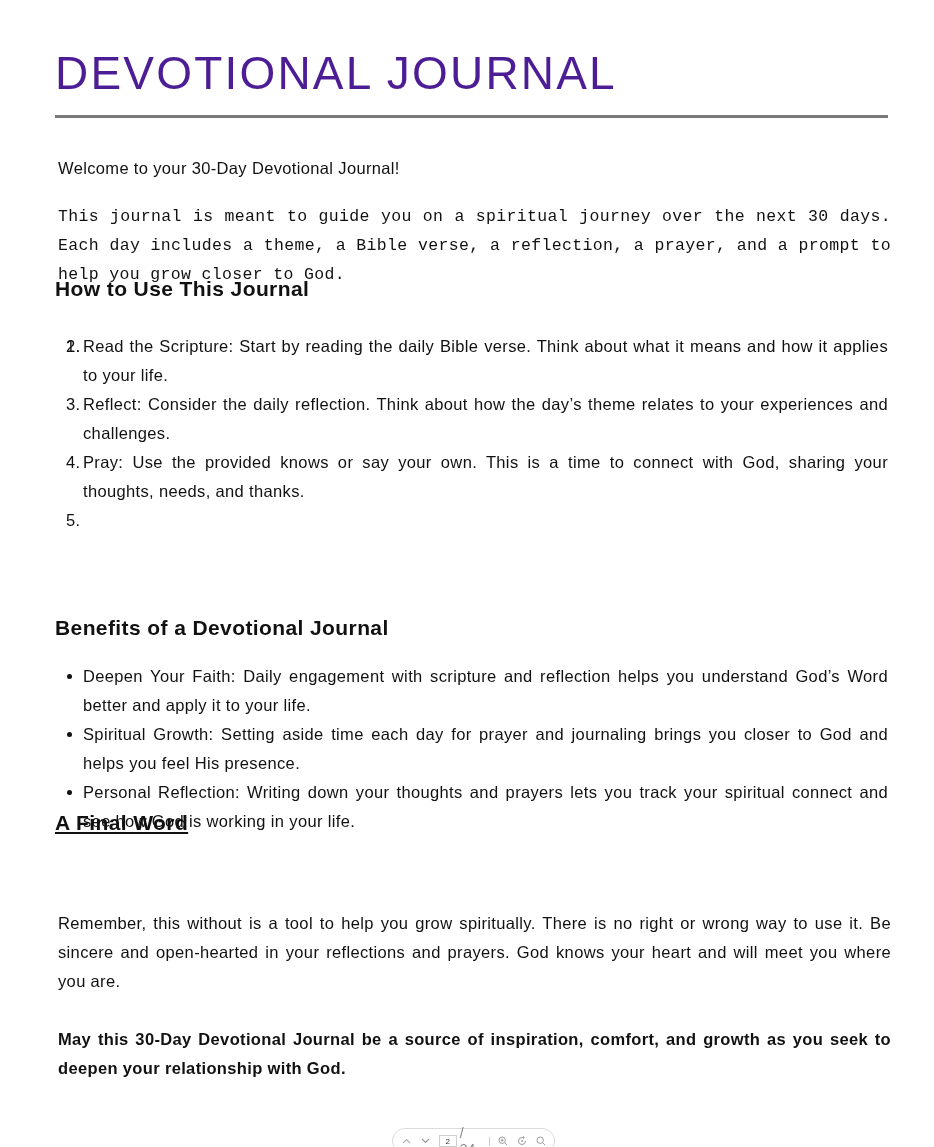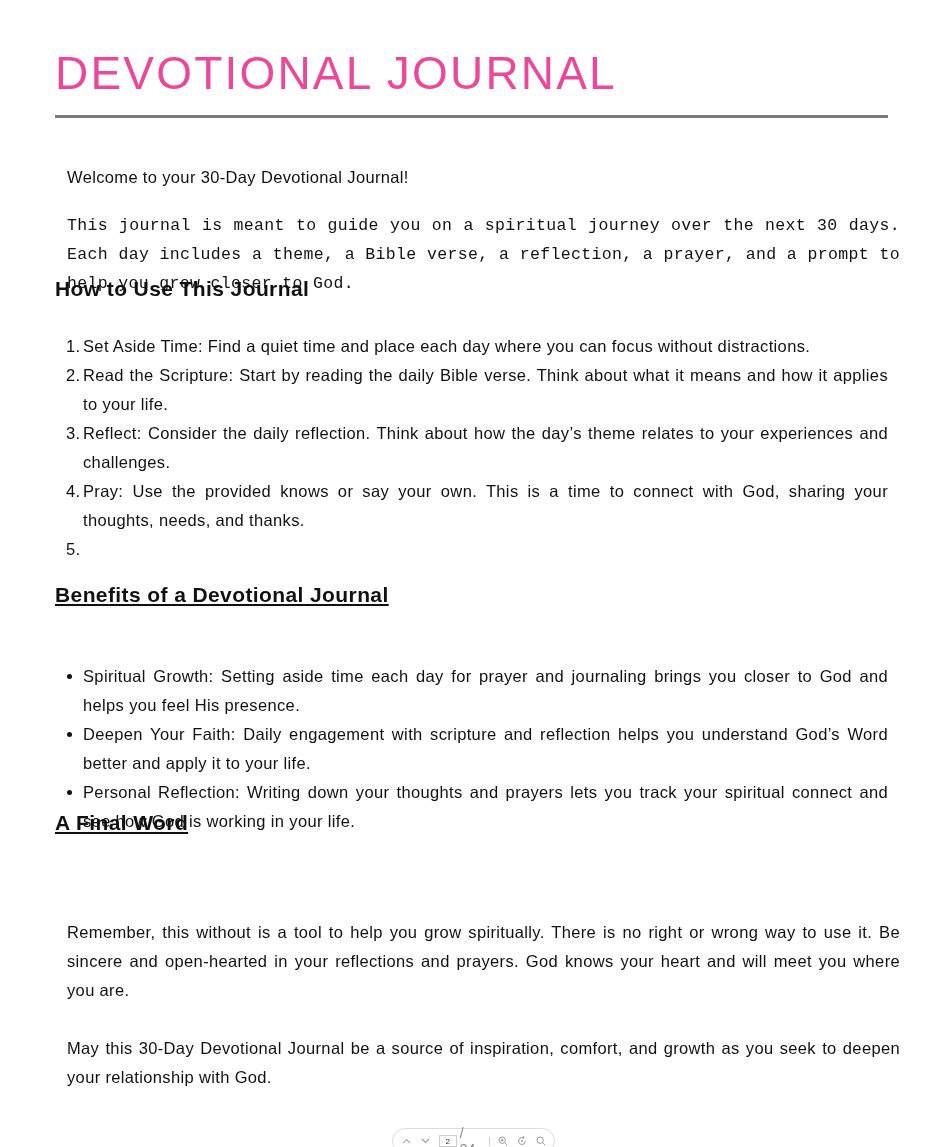--- a/index.html
+++ b/index.html
@@ -22,37 +22,37 @@
       width: 833px;
     }
     .title {
       position: absolute;
       left: 0;
       top: 46px;
       margin: 0;
       font-size: 46px;
       font-weight: 400;
       letter-spacing: 2.2px;
-      color: #ec4899;
+      color: #4c1d95;
       white-space: nowrap;
       line-height: 54px;
     }
     .rule {
       position: absolute;
       left: 0;
       top: 115px;
       width: 833px;
       height: 3px;
       background: #7a7a7a;
     }
     .text {
       font-size: 16.5px;
       line-height: 29px;
       letter-spacing: 0.35px;
-      margin: 12px;
+      margin: 3px;
       text-align: justify;
     }
     .abs { position: absolute; left: 0; width: 833px; }
     .heading {
       font-size: 21px;
       font-weight: 700;
       letter-spacing: 0.4px;
       margin: 0;
       line-height: 29px;
     }
@@ -140,61 +140,60 @@
 
   <p class="text abs" style="top:151px;">Welcome to your 30-Day Devotional Journal!</p>
 
   <p class="text abs" style="top:199px;font-family:Liberation Mono, monospace;">This journal is meant to guide you on a spiritual journey over the next 30 days. Each day includes a theme, a Bible verse, a reflection, a prayer, and a prompt to help you grow closer to God.</p>
 
   <h2 class="heading abs" style="top:274px;">How to Use This Journal</h2>
 
   <ol class="steps abs" style="top:332px;">
     <li>
       <span class="marker">1.</span>
-      <span>Set Aside Time: Find a quiet time and place each day where you can focus without distractions.</span>
     </li>
     <li>
       <span class="marker">2.</span>
       <span>Read the Scripture: Start by reading the daily Bible verse. Think about what it means and how it applies to your life.</span>
     </li>
     <li>
       <span class="marker">3.</span>
       <span>Reflect: Consider the daily reflection. Think about how the day’s theme relates to your experiences and challenges.</span>
     </li>
     <li>
       <span class="marker">4.</span>
       <span>Pray: Use the provided knows or say your own. This is a time to connect with God, sharing your thoughts, needs, and thanks.</span>
     </li>
     <li>
       <span class="marker">5.</span>
     </li>
   </ol>
 
-  <h2 class="heading abs" style="top:580px;text-decoration:underline;">Benefits of a Devotional Journal</h2>
+  <h2 class="heading abs" style="top:613px;">Benefits of a Devotional Journal</h2>
 
   <ul class="benefits abs" style="top:662px;">
+    <li>
+      <span class="bullet"></span>
+      <span>Deepen Your Faith: Daily engagement with scripture and reflection helps you understand God’s Word better and apply it to your life.</span>
+    </li>
     <li>
       <span class="bullet"></span>
       <span>Spiritual Growth: Setting aside time each day for prayer and journaling brings you closer to God and helps you feel His presence.</span>
     </li>
     <li>
       <span class="bullet"></span>
-      <span>Deepen Your Faith: Daily engagement with scripture and reflection helps you understand God’s Word better and apply it to your life.</span>
-    </li>
-    <li>
-      <span class="bullet"></span>
       <span>Personal Reflection: Writing down your thoughts and prayers lets you track your spiritual connect and see how God is working in your life.</span>
     </li>
   </ul>
 
   <h2 class="heading abs" style="top:808px;text-decoration:underline;">A Final Word</h2>
 
   <p class="text abs" style="top:906px;">Remember, this without is a tool to help you grow spiritually. There is no right or wrong way to use it. Be sincere and open-hearted in your reflections and prayers. God knows your heart and will meet you where you are.</p>
 
-  <p class="text abs" style="top:1022px;">May this 30-Day Devotional Journal be a source of inspiration, comfort, and growth as you seek to deepen your relationship with God.</p>
+  <p class="text abs" style="top:1022px;font-weight:bold;">May this 30-Day Devotional Journal be a source of inspiration, comfort, and growth as you seek to deepen your relationship with God.</p>
 </div>
 
 <div class="viewer-toolbar">
   <span class="tb-icon">
     <svg width="9" height="6" viewBox="0 0 9 6">
         <path d="M1 5 L4.5 1.5 L8 5" fill="none" stroke="#b0b0b0" stroke-width="1.1"></path>
       </svg>
   </span>
   <span class="tb-icon">
     <svg width="9" height="6" viewBox="0 0 9 6">

